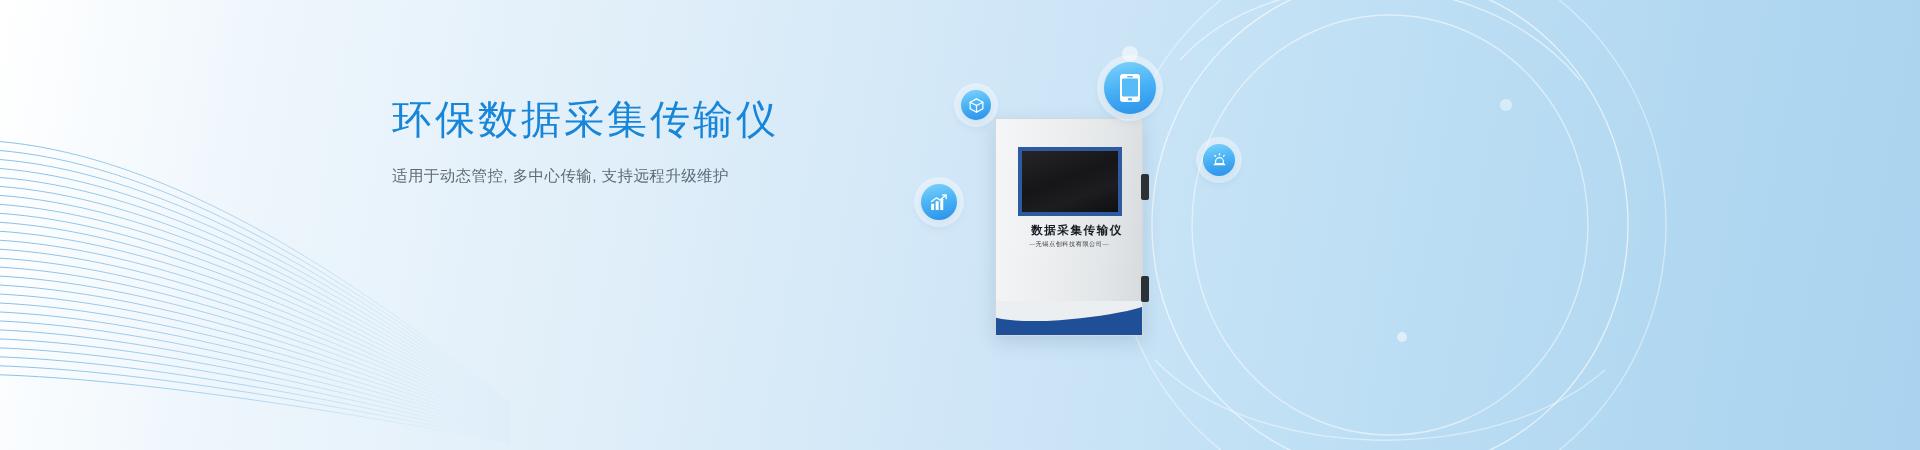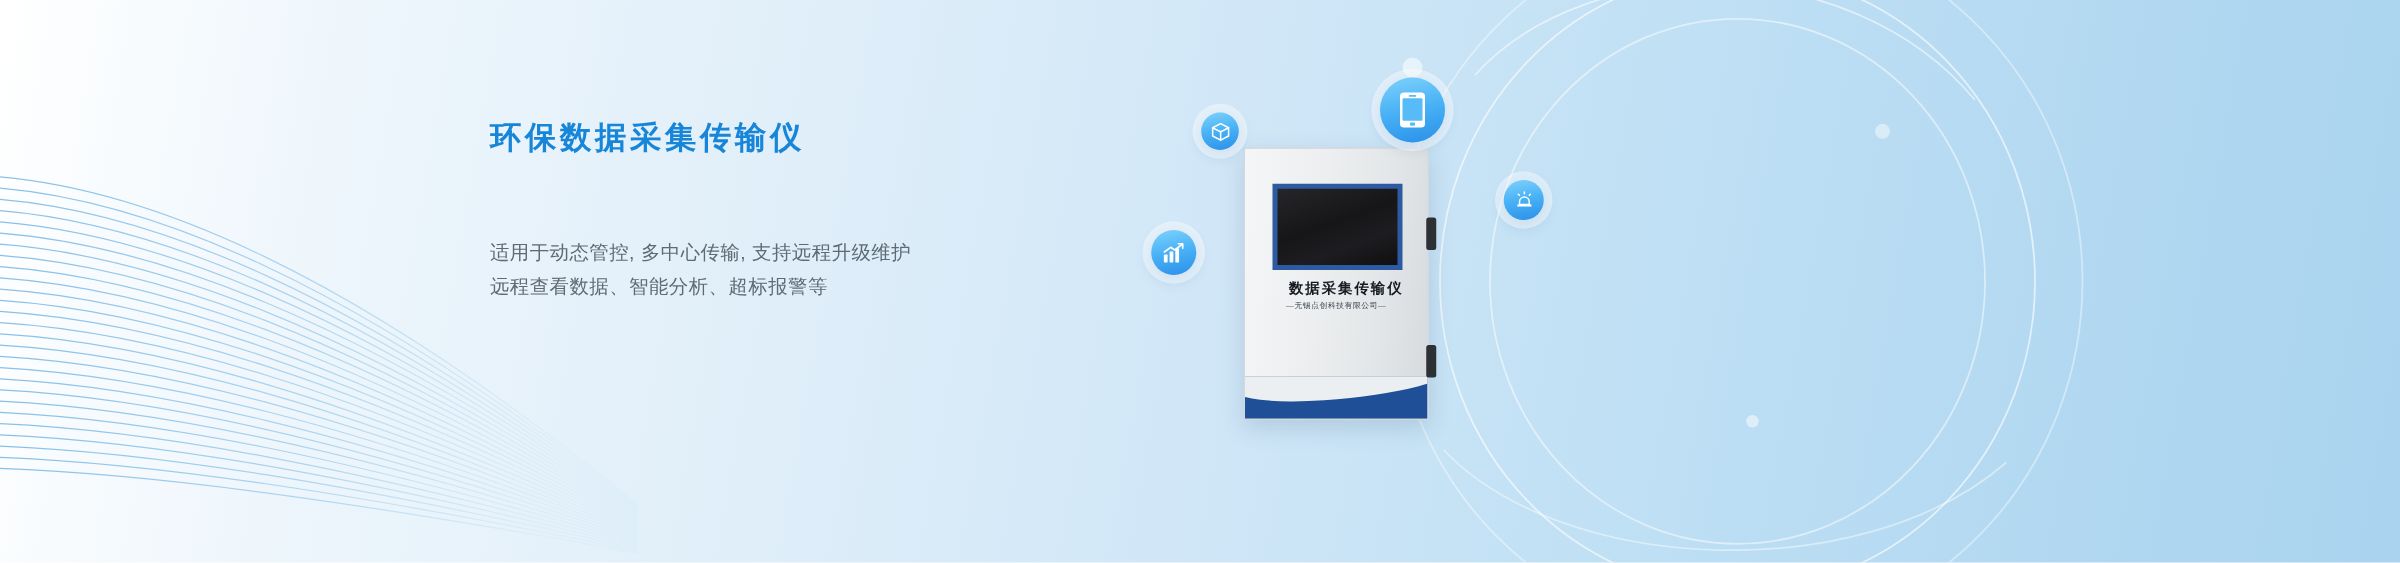--- a/index.html
+++ b/index.html
@@ -18,24 +18,24 @@
 
   .soft-dot { position:absolute; border-radius:50%; background:rgba(255,255,255,.55); }
   .dot-a { left:1122px; top:46px;  width:16px; height:16px; }
   .dot-b { left:1075px; top:277px; width:22px; height:22px; }
   .dot-c { left:1397px; top:332px; width:10px; height:10px; background:rgba(255,255,255,.5); }
   .dot-d { left:1500px; top:99px;  width:12px; height:12px; background:rgba(255,255,255,.45); }
 
   
   .copy { position:absolute; left:392px; top:96px; width:520px; }
   .headline {
-    font-size:25px; line-height:1.15; letter-spacing:3px; font-weight:700;
+    font-size:40px; line-height:1.15; letter-spacing:3px; font-weight:400;
     color:#1886d8; white-space:nowrap;
   }
-  .sublist { margin-top:64px; }
+  .sublist { margin-top:20px; }
   .subline {
     font-size:15.5px; line-height:27.5px; letter-spacing:.4px;
     color:#5f6a73; white-space:nowrap; font-weight:400;
   }
 
   
   .product { position:absolute; left:995px; top:30px; width:560px; height:400px; }
 
   .device { position:absolute; left:0px; top:88px; width:148px; height:218px; }
   .device-body {
@@ -146,21 +146,20 @@
   <span class="soft-dot dot-a"></span>
   <span class="soft-dot dot-b"></span>
   <span class="soft-dot dot-c"></span>
   <span class="soft-dot dot-d"></span>
 </div>
 
 <div class="copy">
   <h1 class="headline">环保数据采集传输仪</h1>
   <div class="sublist">
     <p class="subline">适用于动态管控, 多中心传输, 支持远程升级维护</p>
-    <p class="subline">远程查看数据、智能分析、超标报警等</p>
   </div>
 </div>
 
 <div class="product">
 
   <div class="device">
     <div class="device-body">
       <div class="device-screen">
         <div class="device-screen-inner"></div>
       </div>

